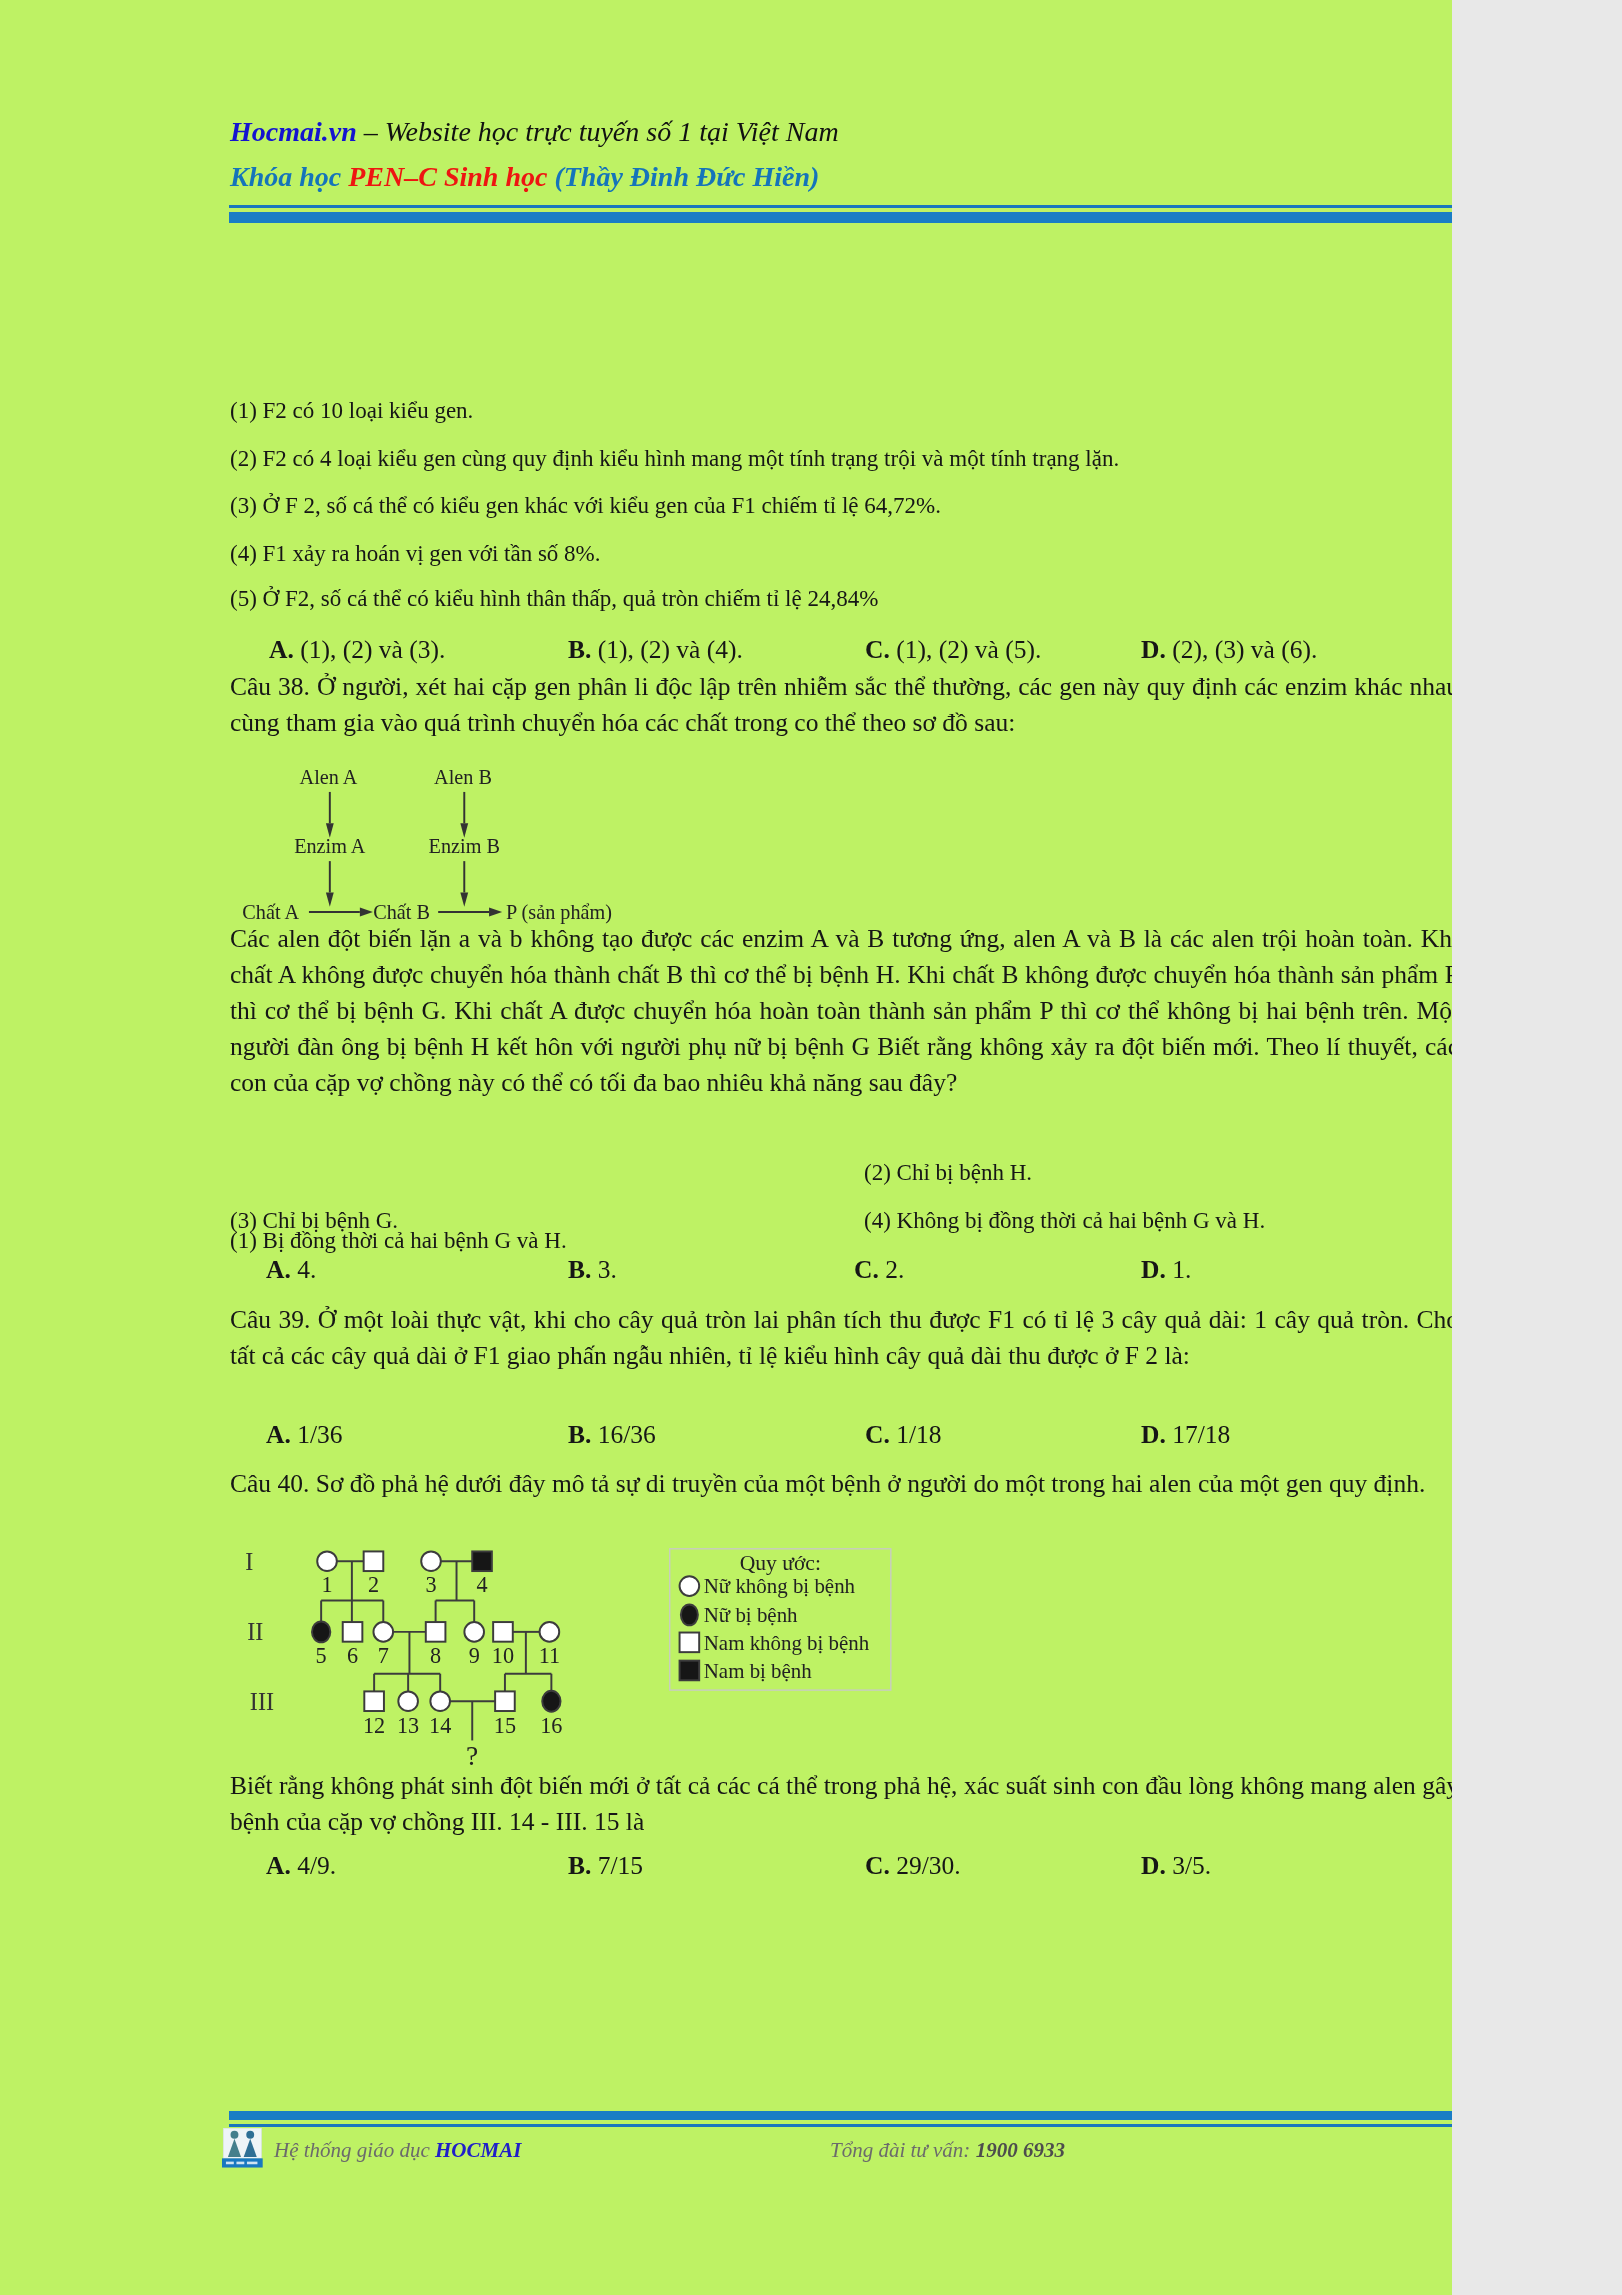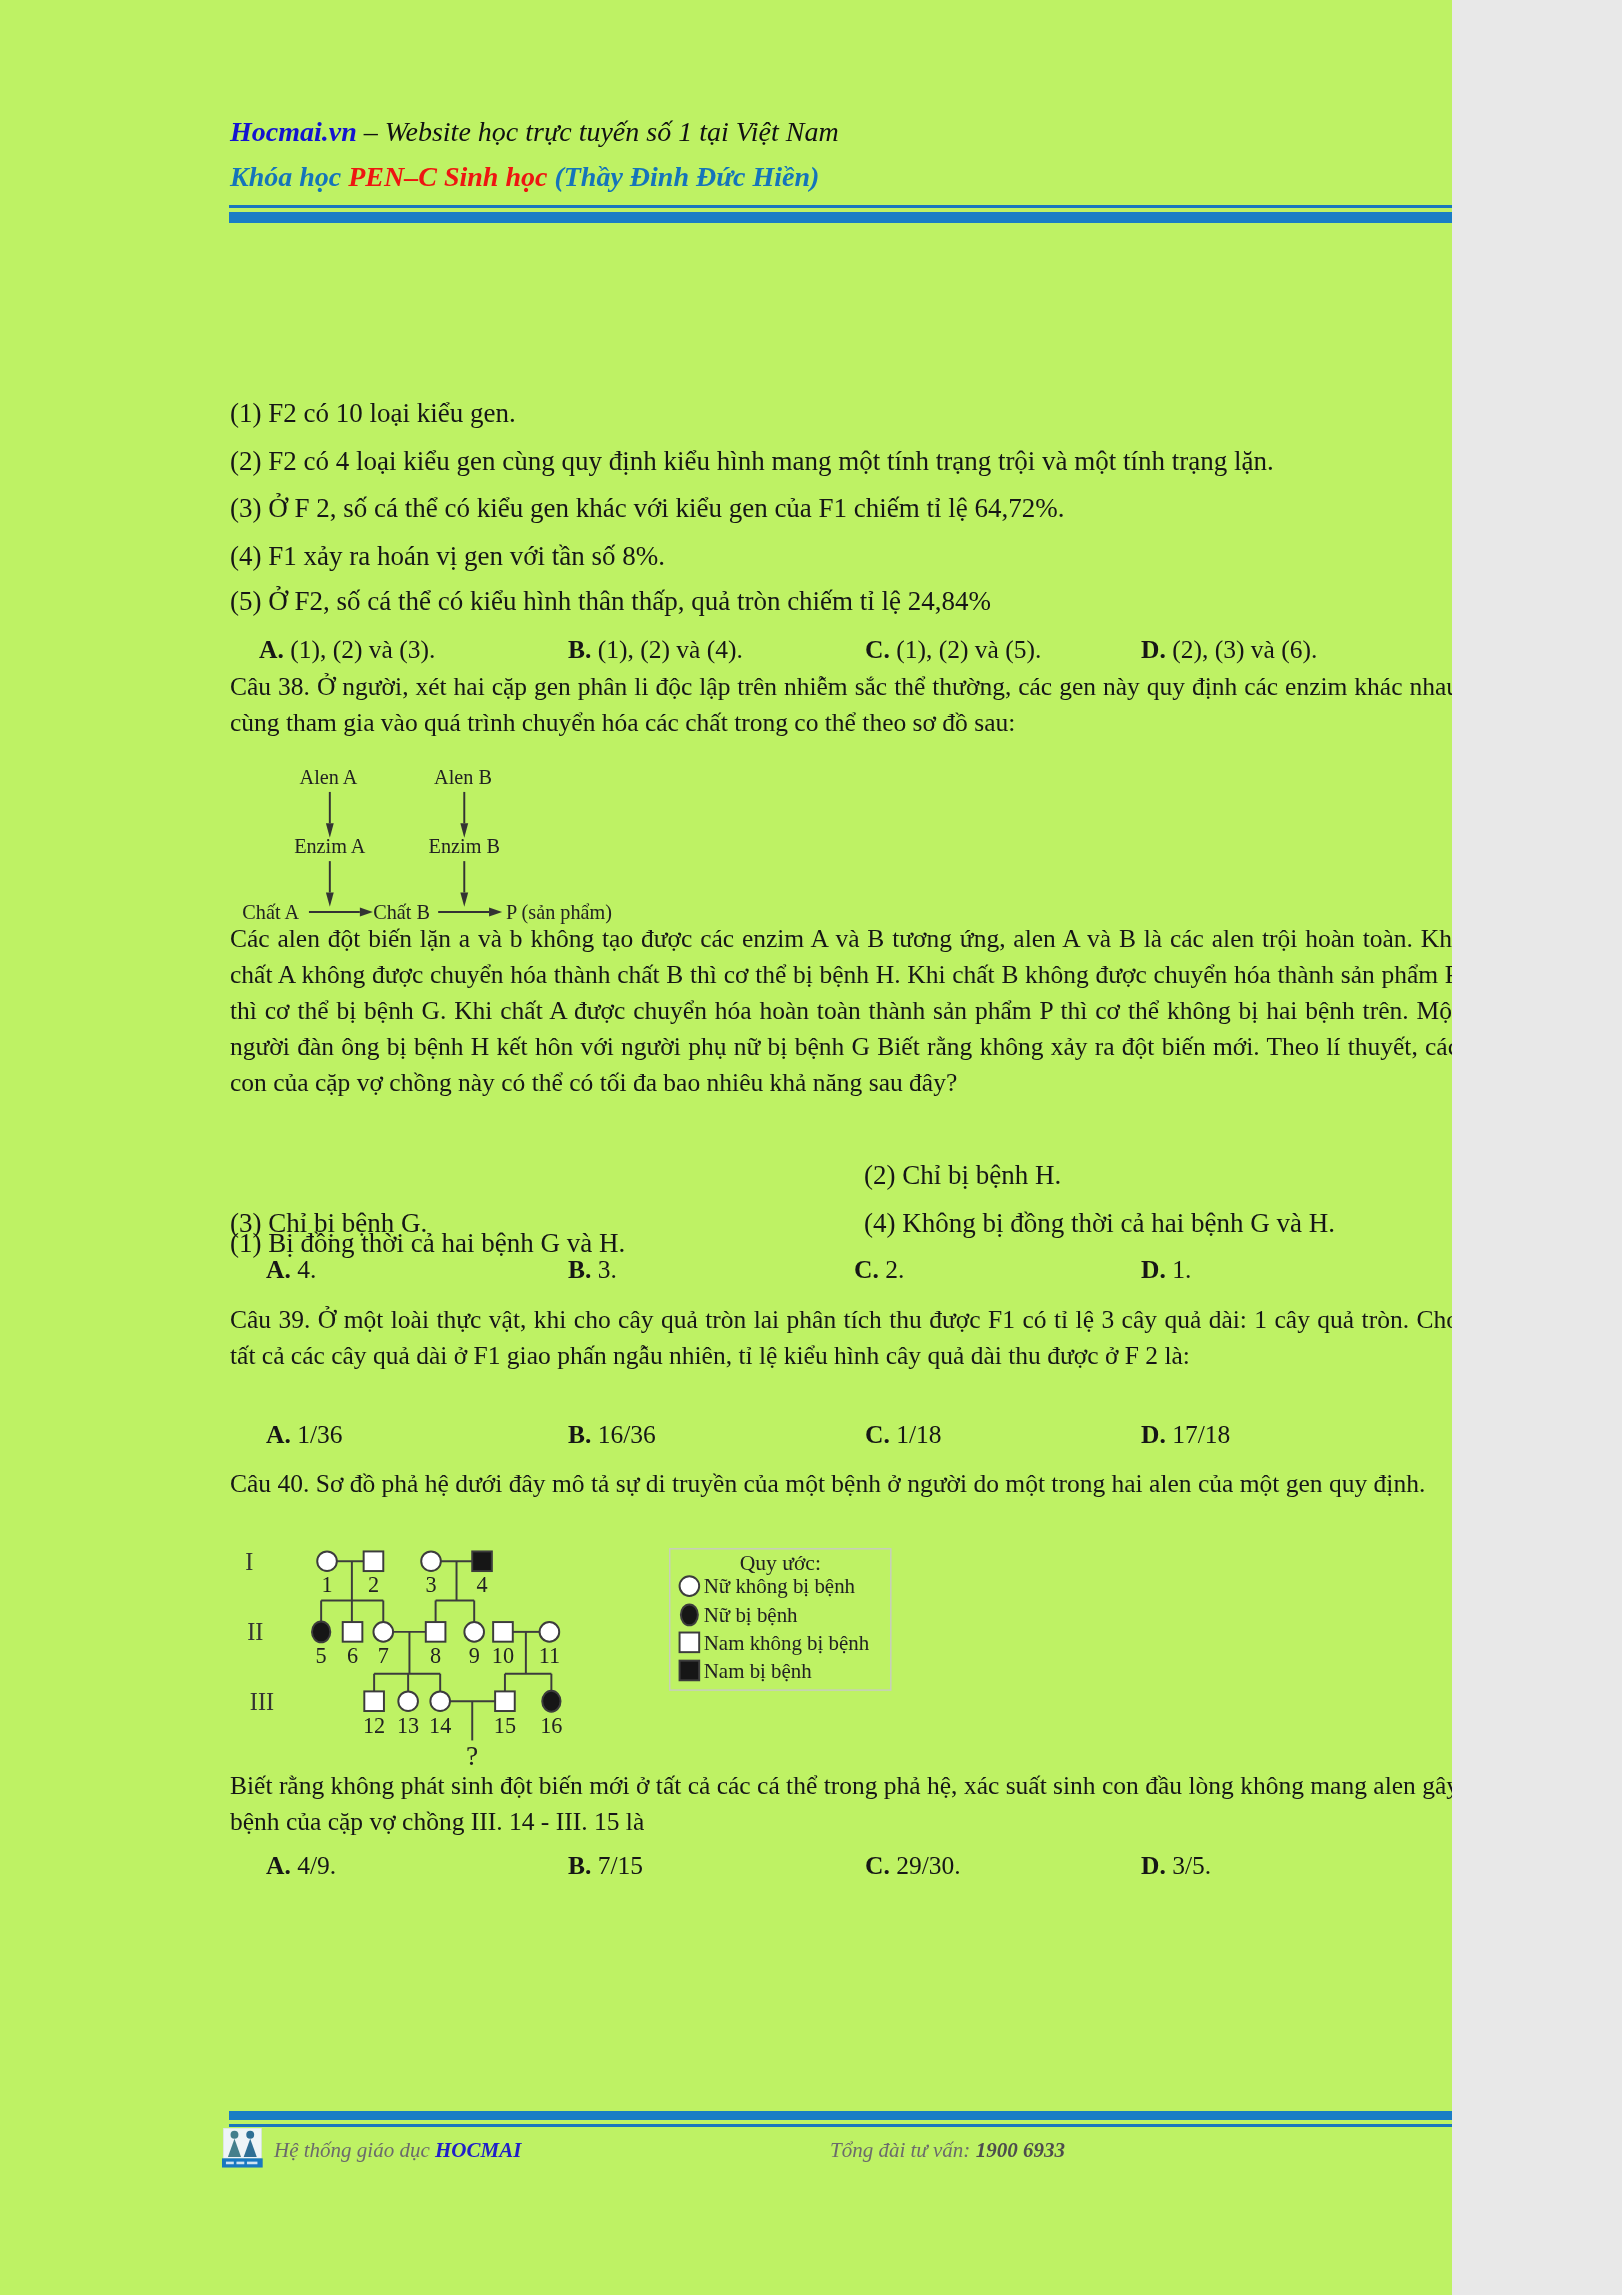--- a/index.html
+++ b/index.html
@@ -10,21 +10,21 @@
   .abs{position:absolute;}
   .hdr1{font-size:28px;font-style:italic;white-space:nowrap;}
   .hdr1 .brand{font-weight:bold;color:#1414cf;}
   .hdr1 .tag{color:#111;}
   .hdr2{font-size:28px;font-style:italic;font-weight:bold;white-space:nowrap;}
   .hdr2 .course{color:#1574ba;}
   .hdr2 .pen{color:#ee1511;}
   .hdr2 .teacher{color:#1574ba;}
   .rule-thin{background:#1a76bd;height:3.3px;}
   .rule-thick{background:#1a7dc5;height:10.5px;}
-  .stmt{font-size:27px;white-space:nowrap;}
+  .stmt{font-size:23px;white-space:nowrap;}
   .para{font-size:25.5px;line-height:36px;text-align:justify;}
   .opt-row{position:absolute;left:0;top:0;width:1622px;height:36px;font-size:25.5px;}
   .opt{position:absolute;white-space:nowrap;}
   .opt b{font-weight:bold;}
   .qnum{font-weight:normal;}
   .colL{left:230px;}
   .colR{left:864px;}
   svg text{font-family:"Liberation Serif", serif;}
   .ftxt{font-size:21px;font-style:italic;white-space:nowrap;}
   .ftxt .gray{color:#6b6b6b;}
@@ -45,21 +45,21 @@
   <div class="abs rule-thin" style="left:229px;top:205px;width:1232px;"></div>
   <div class="abs rule-thick" style="left:229px;top:212px;width:1232px;"></div>
 
   <div class="abs stmt" style="left:230px;top:398px;">(1) F2 có 10 loại kiểu gen.</div>
   <div class="abs stmt" style="left:230px;top:446px;">(2) F2 có 4 loại kiểu gen cùng quy định kiểu hình mang một tính trạng trội và một tính trạng lặn.</div>
   <div class="abs stmt" style="left:230px;top:493px;">(3) Ở F 2, số cá thể có kiểu gen khác với kiểu gen của F1 chiếm tỉ lệ 64,72%.</div>
   <div class="abs stmt" style="left:230px;top:541px;">(4) F1 xảy ra hoán vị gen với tần số 8%.</div>
   <div class="abs stmt" style="left:230px;top:586px;">(5) Ở F2, số cá thể có kiểu hình thân thấp, quả tròn chiếm tỉ lệ 24,84%</div>
 
   <div class="opt-row" style="top:635px;">
-    <span class="opt" style="left:259px;font-family:Liberation Serif, serif;"><b>A.</b><span> (1), (2) và (3).</span></span>
+    <span class="opt" style="left:269px;font-family:Liberation Serif, serif;"><b>A.</b><span> (1), (2) và (3).</span></span>
     <span class="opt" style="left:568px;"><b>B.</b><span> (1), (2) và (4).</span></span>
     <span class="opt" style="left:865px;"><b>C.</b><span> (1), (2) và (5).</span></span>
     <span class="opt" style="left:1141px;"><b>D.</b><span> (2), (3) và (6).</span></span>
   </div>
 
   <div class="abs para" style="left:230px;top:669px;width:1229px;">
     <span class="qnum">Câu 38.</span><span> Ở người, xét hai cặp gen phân li độc lập trên nhiễm sắc thể thường, các gen này quy định các enzim khác nhau cùng tham gia vào quá trình chuyển hóa các chất trong co thể theo sơ đồ sau:</span>
   </div>
 
   <svg class="abs" style="left:230px;top:758px;" width="432" height="171" viewBox="0 0 660 262">

